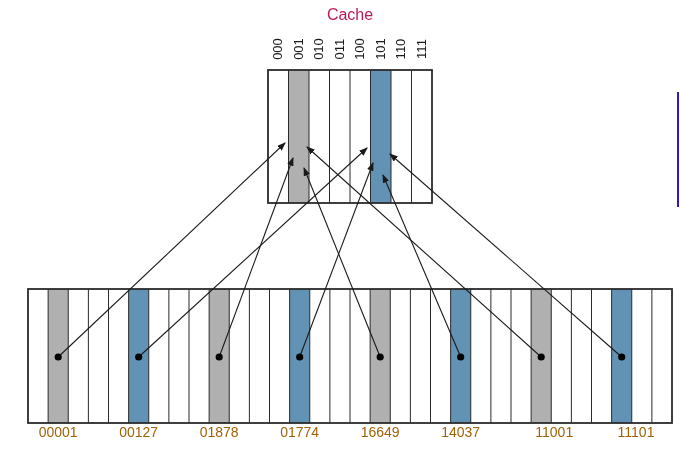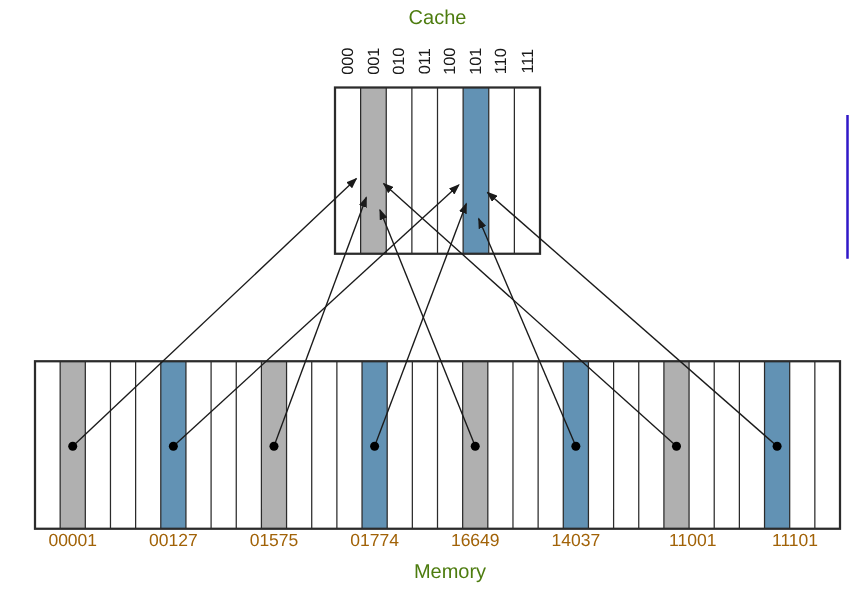--- a/index.html
+++ b/index.html
@@ -15,21 +15,21 @@
     background: #ffffff;
     overflow: hidden;
   }
   #diagram-svg {
     position: absolute;
     left: 0;
     top: 0;
   }
   .title {
     position: absolute;
-    color: #4d7c0f;
+    color: #be185d;
     font-size: 16px;
     text-align: center;
     white-space: nowrap;
   }
   #cache-title {
     left: 292px;
     top: 6px;
     width: 116px;
   }
   #memory-title {
@@ -160,24 +160,23 @@
       <div class="cache-slot-label" style="left: 299.25px; top: 42px;">010</div>
       <div class="cache-slot-label" style="left: 319.75px; top: 42px;">011</div>
       <div class="cache-slot-label" style="left: 340.25px; top: 42px;">100</div>
       <div class="cache-slot-label" style="left: 360.75px; top: 42px;">101</div>
       <div class="cache-slot-label" style="left: 381.25px; top: 42px;">110</div>
       <div class="cache-slot-label" style="left: 401.75px; top: 42px;">111</div>
     </div>
   <div id="memory-labels">
       <div class="memory-block-label" style="left: 26.1875px;">00001</div>
       <div class="memory-block-label" style="left: 106.688px;">00127</div>
-      <div class="memory-block-label" style="left: 187.188px;">01575</div>
+      <div class="memory-block-label" style="left: 187.188px;">01878</div>
       <div class="memory-block-label" style="left: 267.688px;">01774</div>
       <div class="memory-block-label" style="left: 348.188px;">16649</div>
       <div class="memory-block-label" style="left: 428.688px;">14037</div>
       <div class="memory-block-label" style="left: 509.188px; text-align: right;">11001</div>
       <div class="memory-block-label" style="left: 604px;">11101</div>
     </div>
 
-  <div id="memory-title" class="title">Memory</div>
 
   <div id="artifact-bar" style="background: rgb(48, 24, 200);"></div>
 </div>
 
 </body></html>

